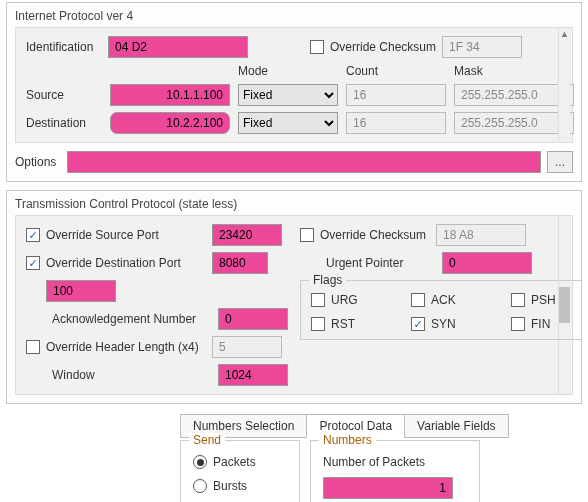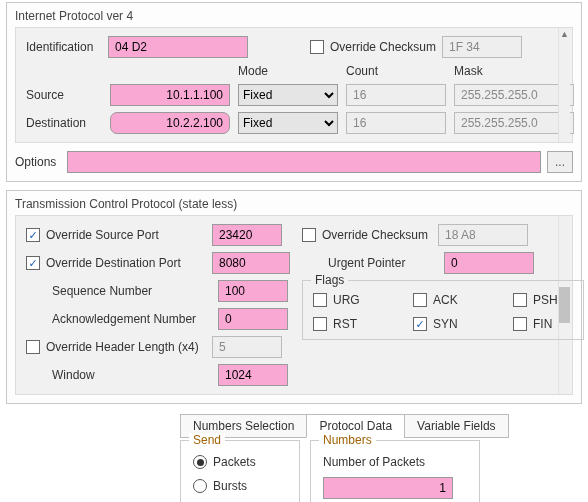--- a/index.html
+++ b/index.html
@@ -24,21 +24,21 @@
     position: relative;
   }
 
   .row { display: flex; align-items: center; margin-bottom: 6px; gap: 6px; }
   .row:last-child { margin-bottom: 0; }
 
   .lbl { color: #333; }
   input[type=text] {
     height: 22px;
     border: 1px solid #9a9a9a;
-    background: #f9a8d4;
+    background: #ec4899;
     padding: 2px 6px;
   }
   input[type=text].ro {
     background: #eee;
     color: #888;
     border-color: #bbb;
   }
   select {
     height: 22px;
     border: 1px solid #9a9a9a;
@@ -223,25 +223,24 @@
       <div class="two-col">
         <div class="col-left">
           <div class="row">
             <span class="chk checked"></span>
             <span class="lbl" style="width:160px">Override Source Port</span>
             <input type="text" style="width: 70px;" value="23420">
           </div>
           <div class="row">
             <span class="chk checked"></span>
             <span class="lbl" style="width:160px">Override Destination Port</span>
-            <input type="text" style="width: 78px;" value="8080">
+            <input type="text" style="width: 56px;" value="8080">
           </div>
           <div class="row">
             <span style="width:14px"></span>
-            <span class="lbl" style="width:160px;margin-left:6px">Sequence Number</span>
             <input type="text" style="width: 70px;" value="100">
           </div>
           <div class="row">
             <span style="width:14px"></span>
             <span class="lbl" style="width:160px;margin-left:6px">Acknowledgement Number</span>
             <input type="text" style="width: 70px;" value="0">
           </div>
           <div class="row">
             <span class="chk"></span>
             <span class="lbl" style="width:160px">Override Header Length (x4)</span>

